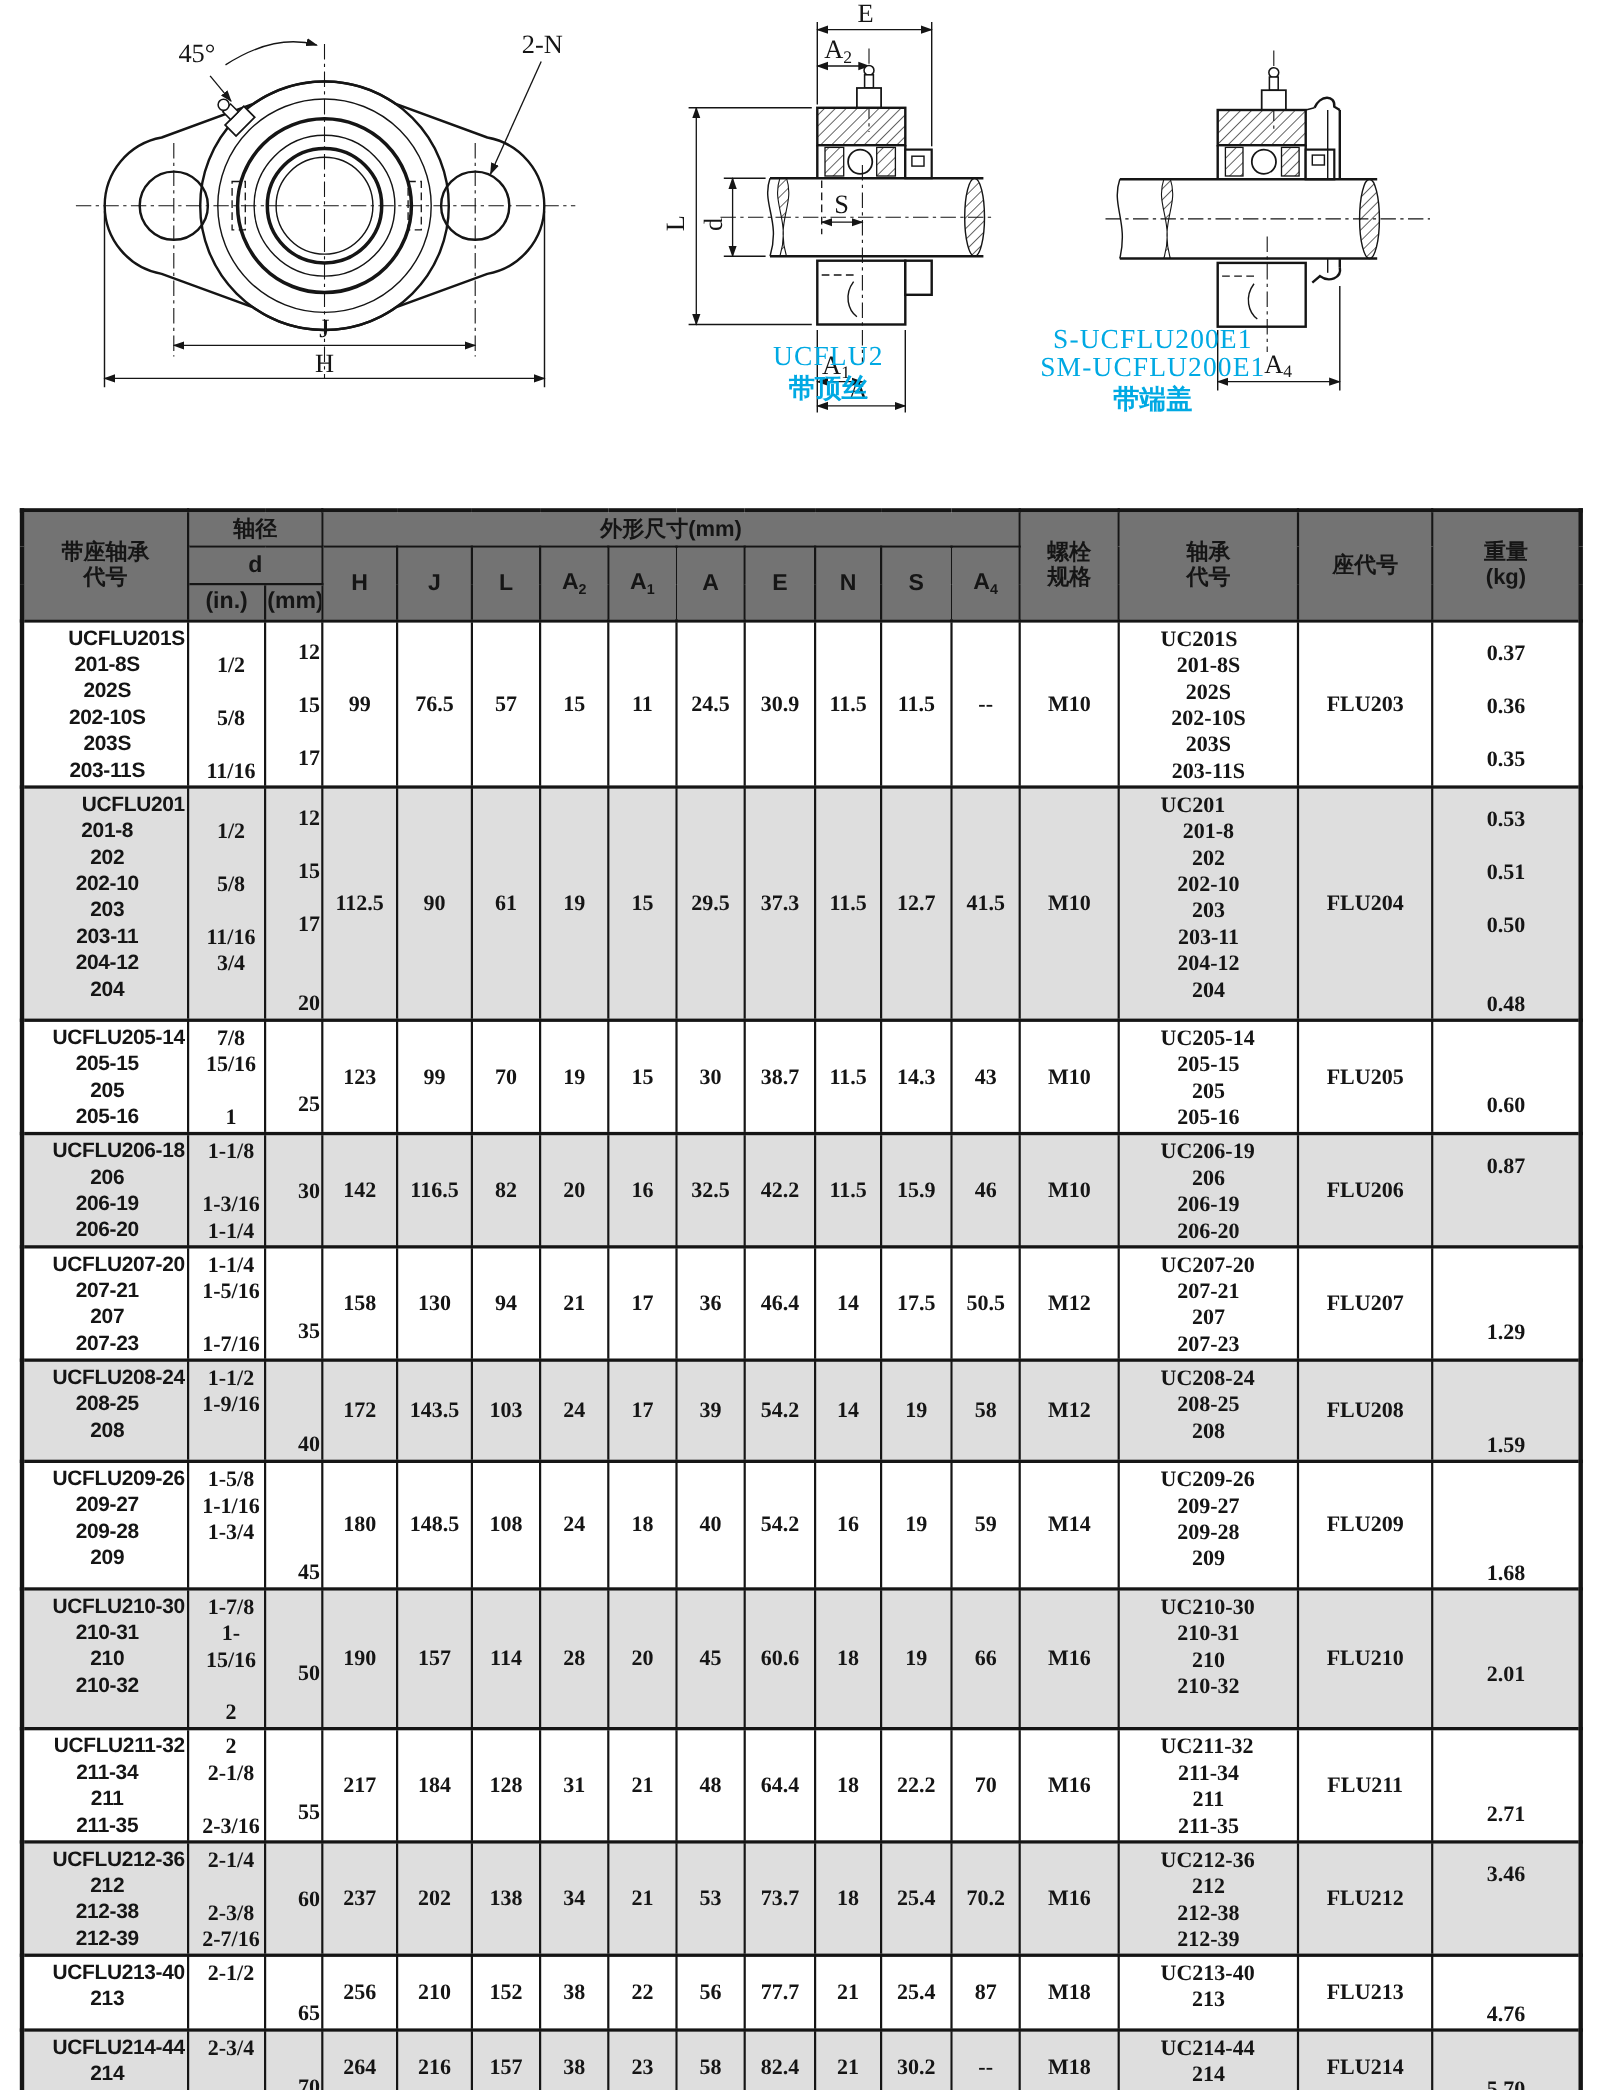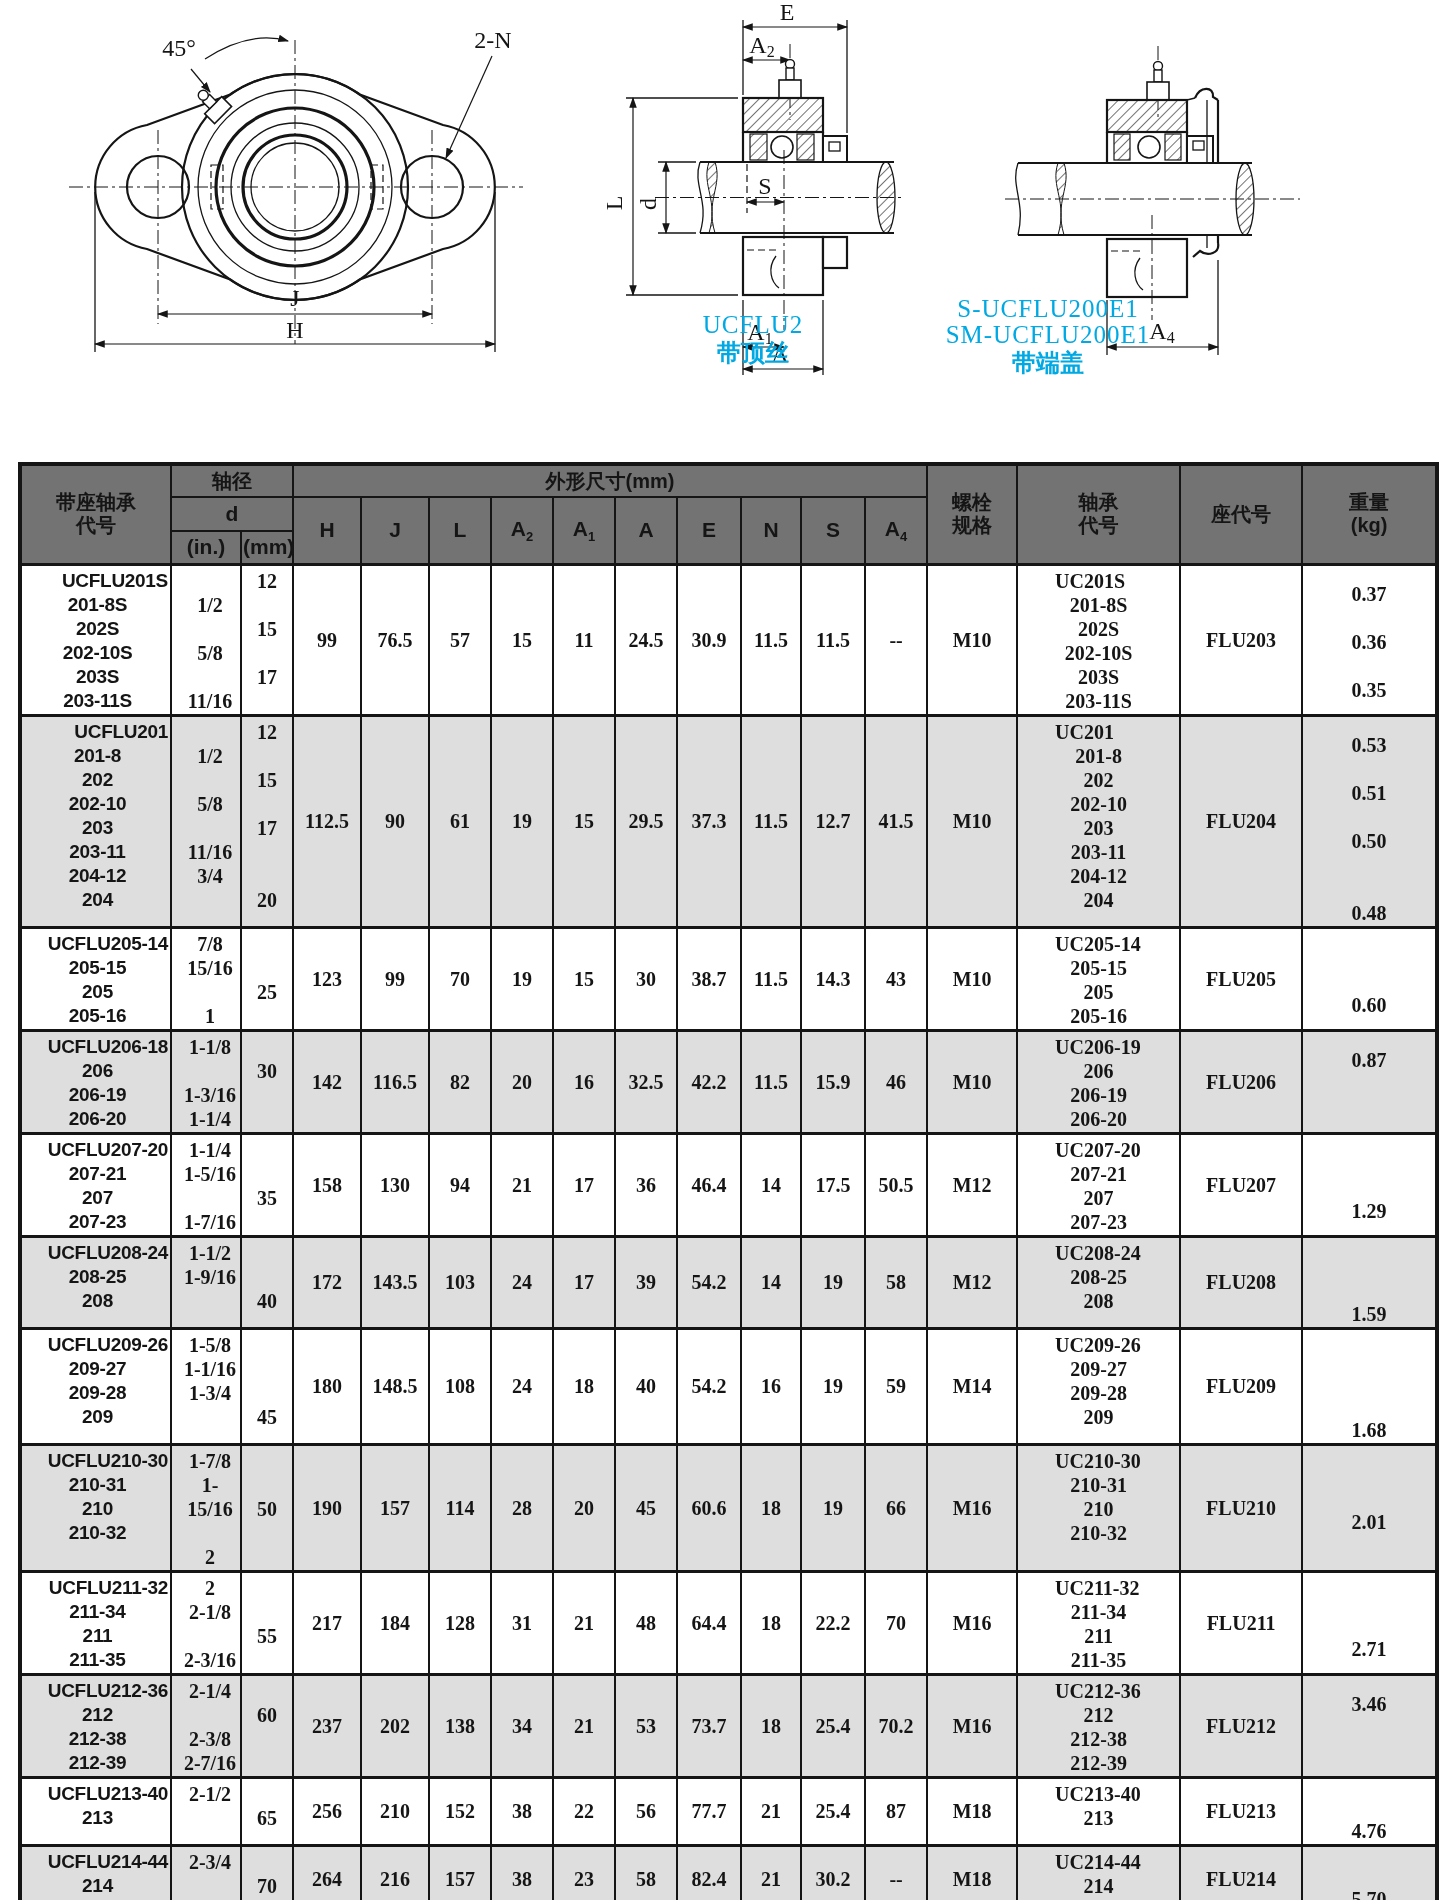--- a/index.html
+++ b/index.html
@@ -36,21 +36,21 @@
   tr.alt td{background:#DEDEDE}
 
   td.code{vertical-align:top;padding:3px 2px 1px 5px;font-weight:bold;font-size:19px;
           line-height:24px;font-family:"Liberation Sans",sans-serif;letter-spacing:-0.3px}
   td.code .first{text-align:right}
   td.code .rest{text-align:center;white-space:pre-line}
 
   td.din,td.dmm,td.num,td.brg,td.wt{font-family:"Liberation Serif",serif;
           font-weight:bold;font-size:20px;line-height:24px}
   td.din{vertical-align:top;text-align:center;padding:3px 0 1px 8px;white-space:pre-line}
-  td.dmm{vertical-align:top;text-align:center;padding-top:3px;white-space:pre-line}
+  td.dmm{vertical-align:top;text-align:right;padding-top:15px;white-space:pre-line}
   td.num{text-align:center;vertical-align:middle}
   td.brg{vertical-align:top;padding-top:3px}
   td.brg .bfirst{text-align:left;padding-left:36px}
   td.brg .brest{text-align:center;white-space:pre-line}
   td.wt{vertical-align:top;text-align:center;padding-top:16px;white-space:pre-line}
 </style>
 </head>
 <body>
 
 <div>

